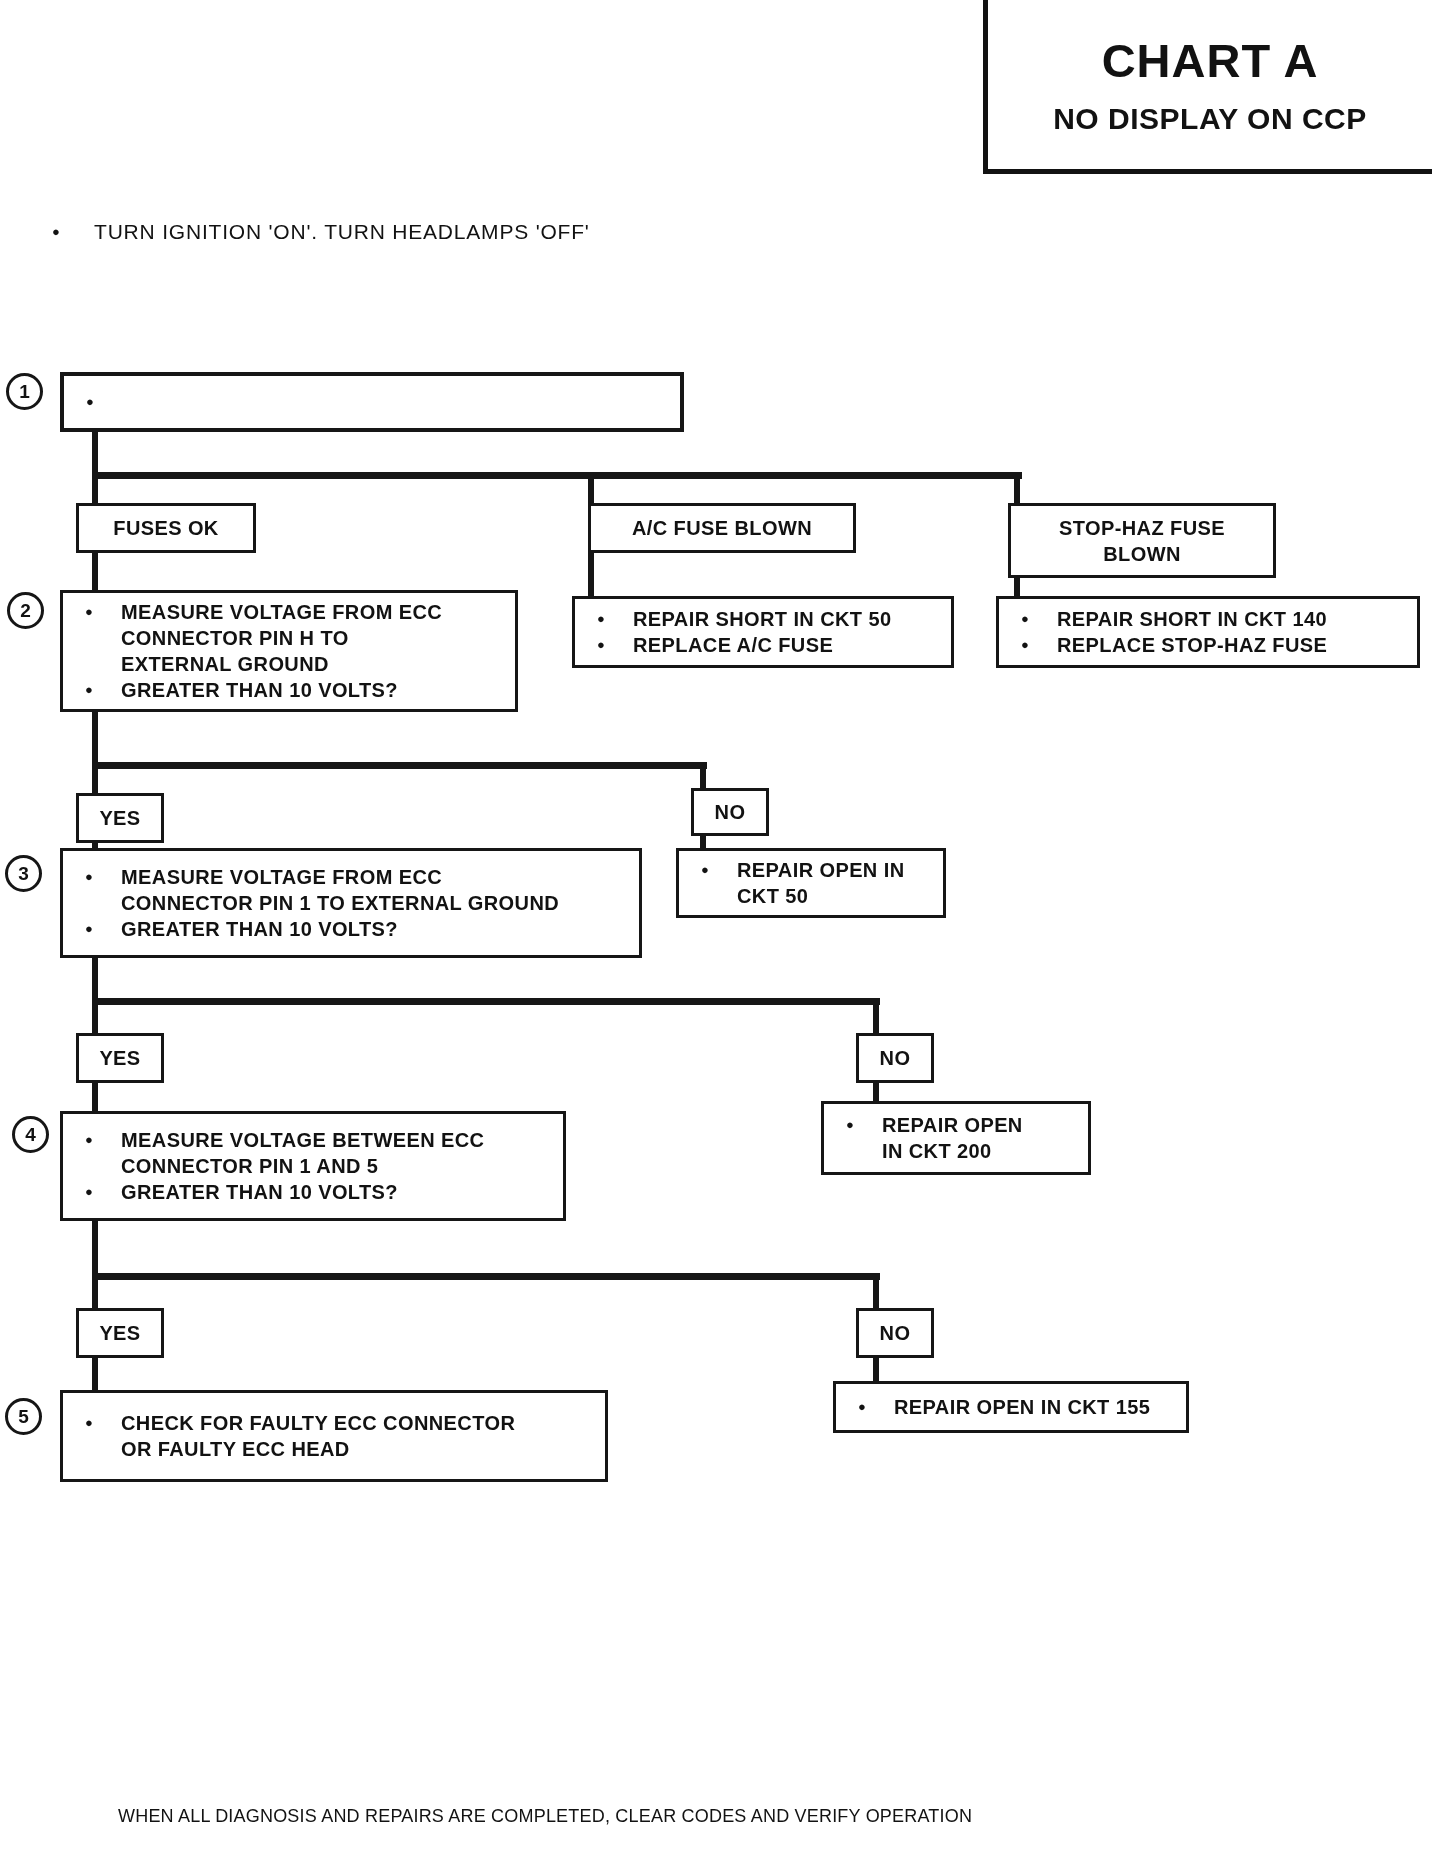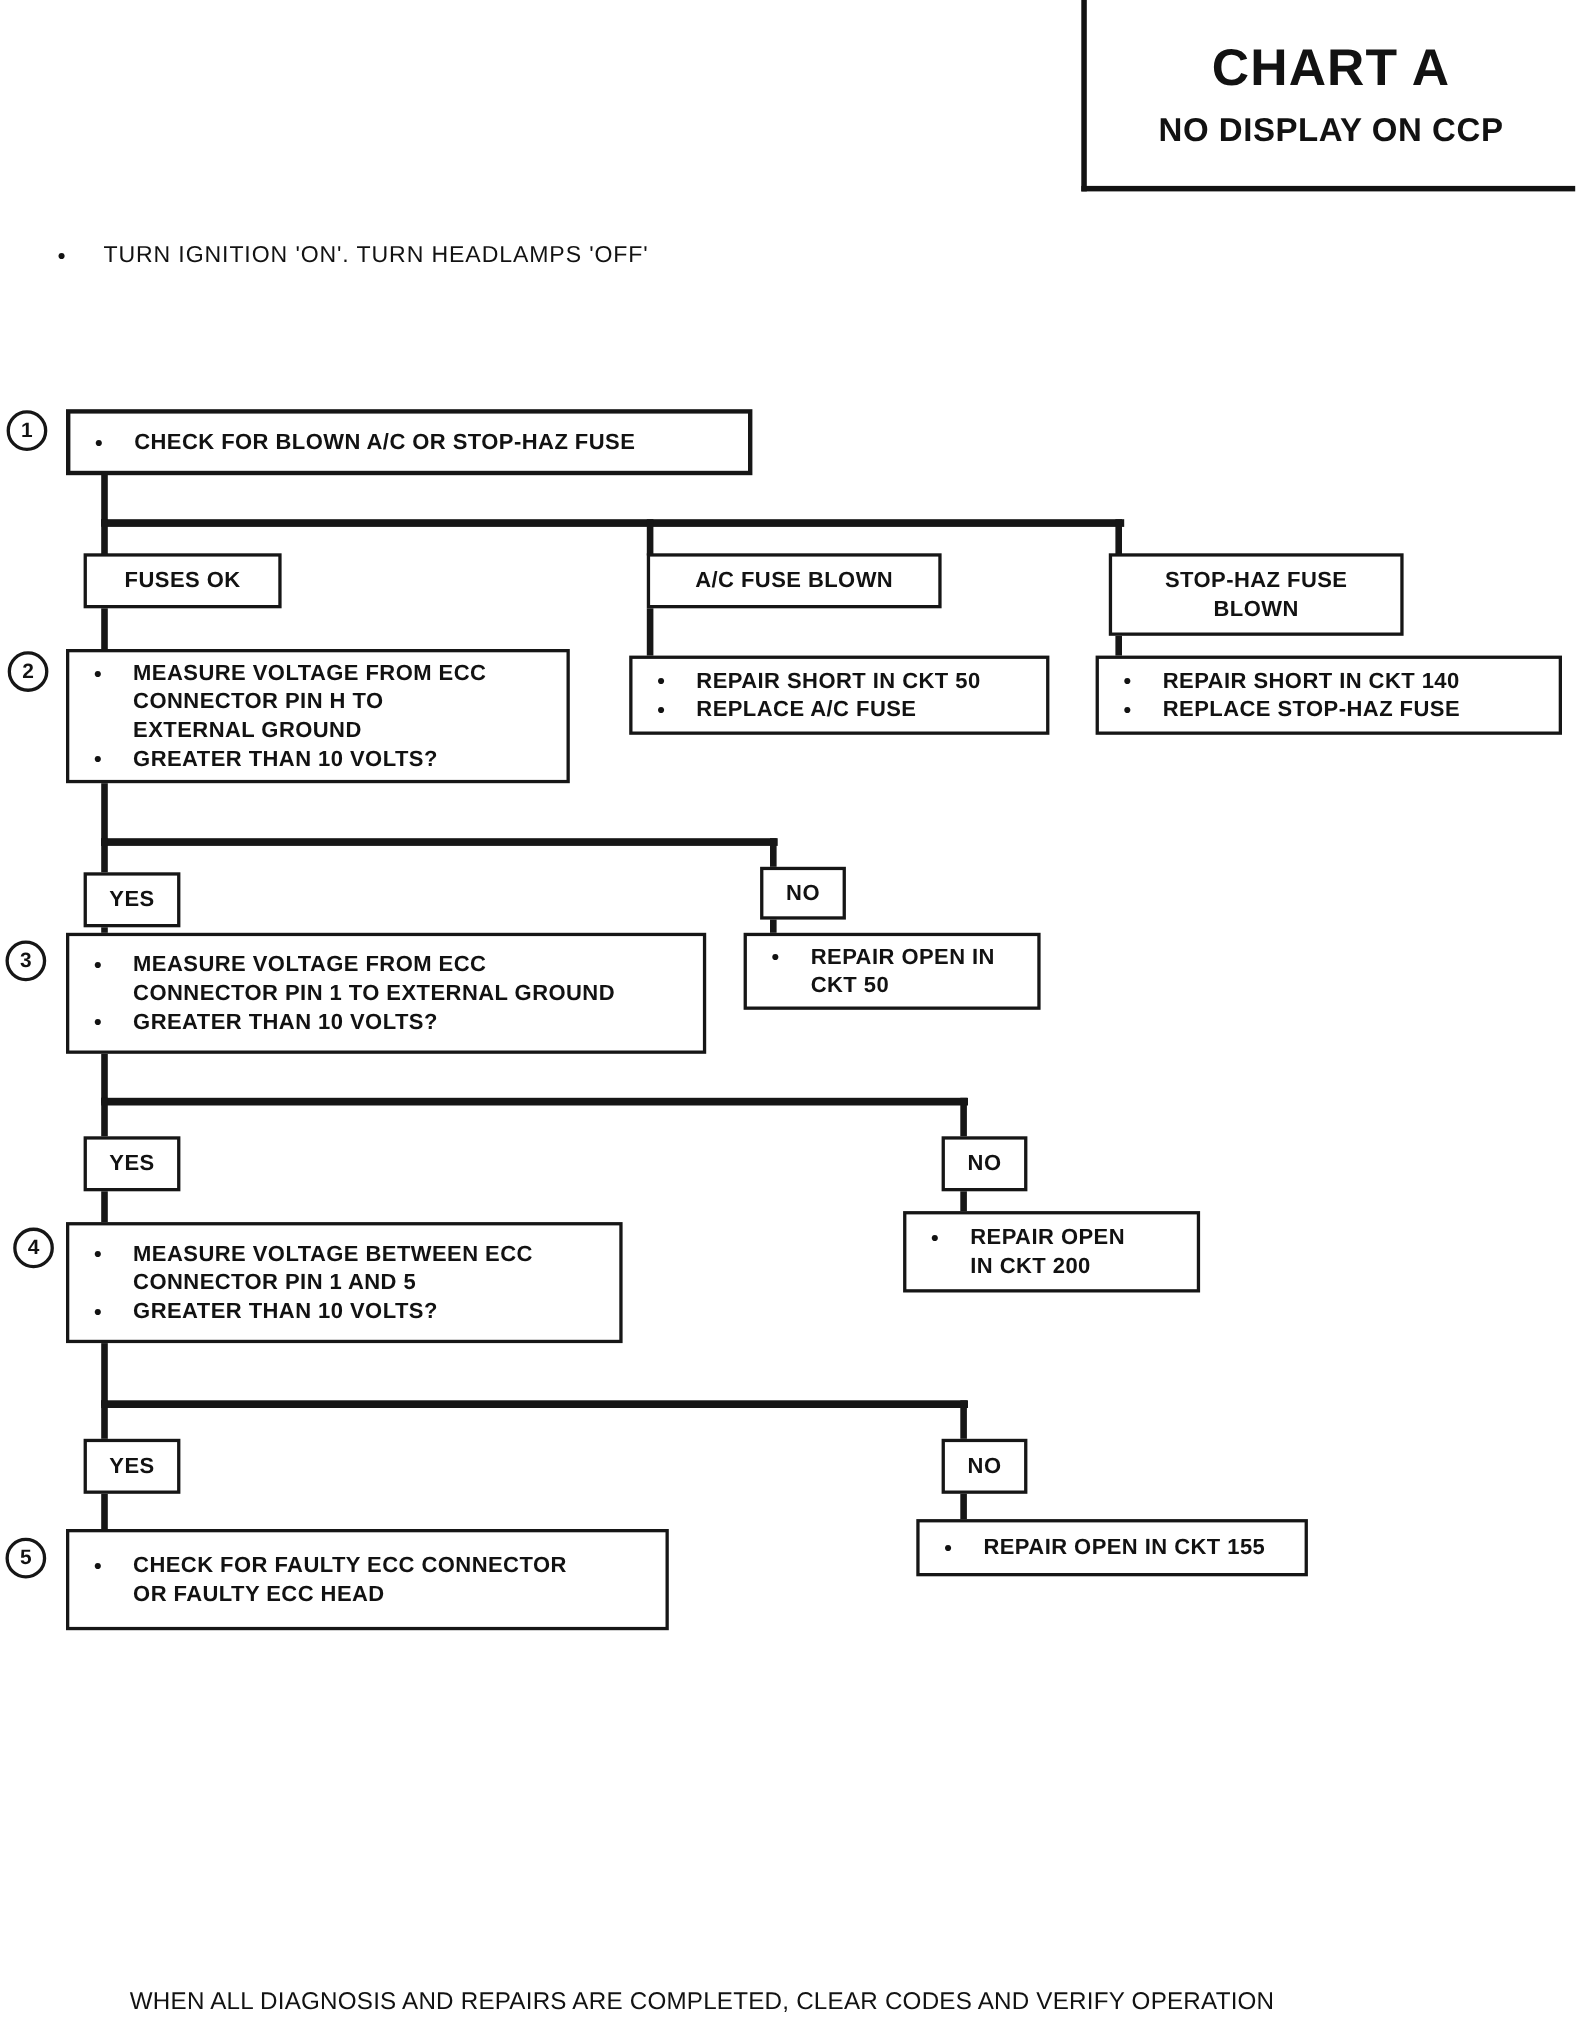--- a/index.html
+++ b/index.html
@@ -38,21 +38,21 @@
     display:flex;flex-direction:column;align-items:center;justify-content:center;gap:14px;
   }
   .title-main{font-size:47px;font-weight:700;letter-spacing:1px;}
   .title-sub{font-size:30px;font-weight:700;letter-spacing:.5px;}
   .intro{
     position:absolute;left:52px;top:220px;display:flex;align-items:center;
     font-size:21px;font-weight:400;letter-spacing:.8px;
   }
   .intro .dot{width:42px;padding-left:0;line-height:24px;}
   .footer-note{
-    position:absolute;left:118px;top:1806px;font-size:22px;font-weight:400;
+    position:absolute;left:118px;top:1806px;font-size:18px;font-weight:400;
     letter-spacing:.2px;white-space:nowrap;
   }
 </style>
 </head>
 <body>
 
 <div class="canvas">
 
   <div class="title-block">
     <div class="title-main">CHART A</div>
@@ -66,21 +66,20 @@
 
   <div class="circle" style="left:6px;top:373px;">1</div>
   <div class="circle" style="left:7px;top:592px;">2</div>
   <div class="circle" style="left:5px;top:855px;">3</div>
   <div class="circle" style="left:12px;top:1116px;">4</div>
   <div class="circle" style="left:5px;top:1398px;">5</div>
 
   <div class="box" style="left:60px;top:372px;width:624px;height:60px;border-width:4px;">
     <div class="row">
       <span class="dot">●</span>
-      <span class="txt">CHECK FOR BLOWN A/C OR STOP-HAZ FUSE</span>
     </div>
   </div>
 
   <div class="label-box" style="left:60px;top:503px;width:180px;height:50px;">FUSES OK</div>
   <div class="label-box" style="left:992px;top:503px;width:268px;height:75px;">STOP-HAZ FUSE
 BLOWN</div>
   <div class="label-box" style="left:572px;top:503px;width:268px;height:50px;">A/C FUSE BLOWN</div>
 
   <div class="box" style="left:60px;top:590px;width:458px;height:122px;">
     <div class="row">

